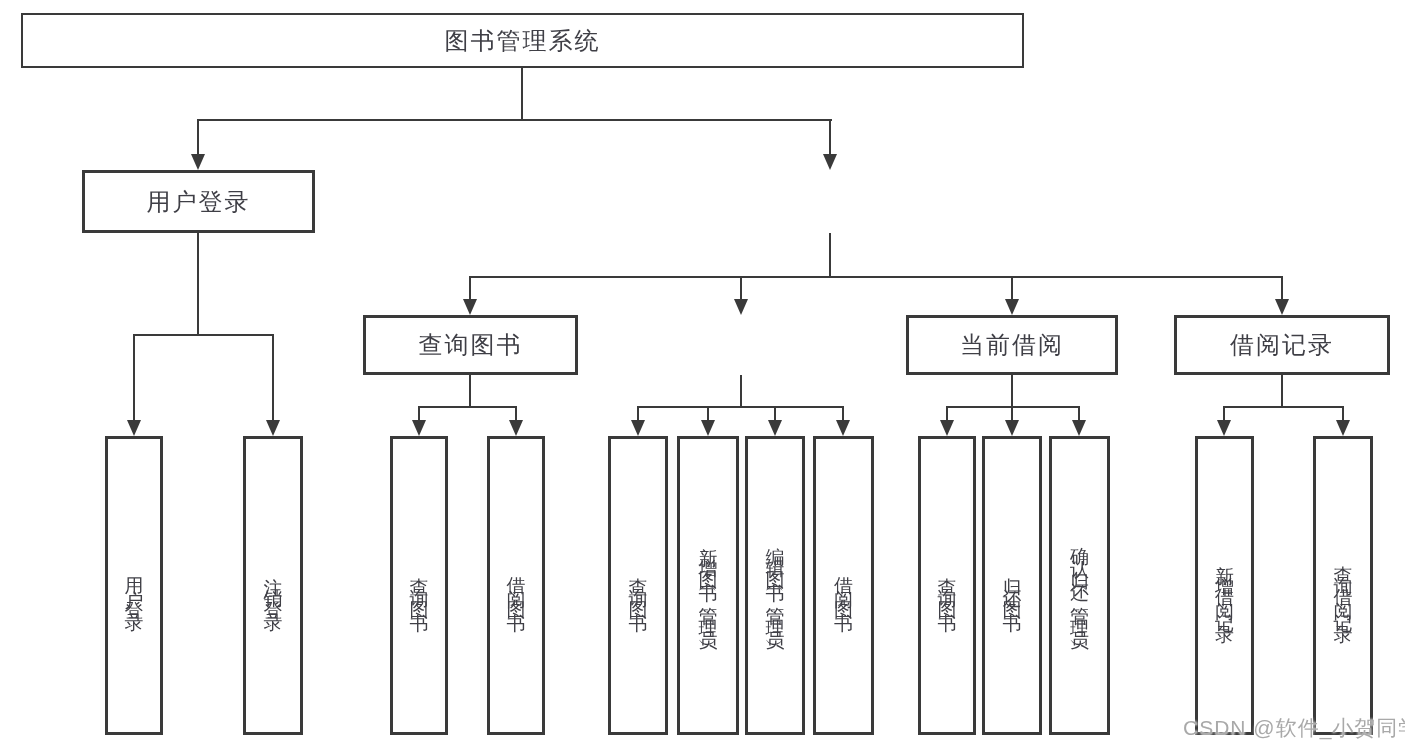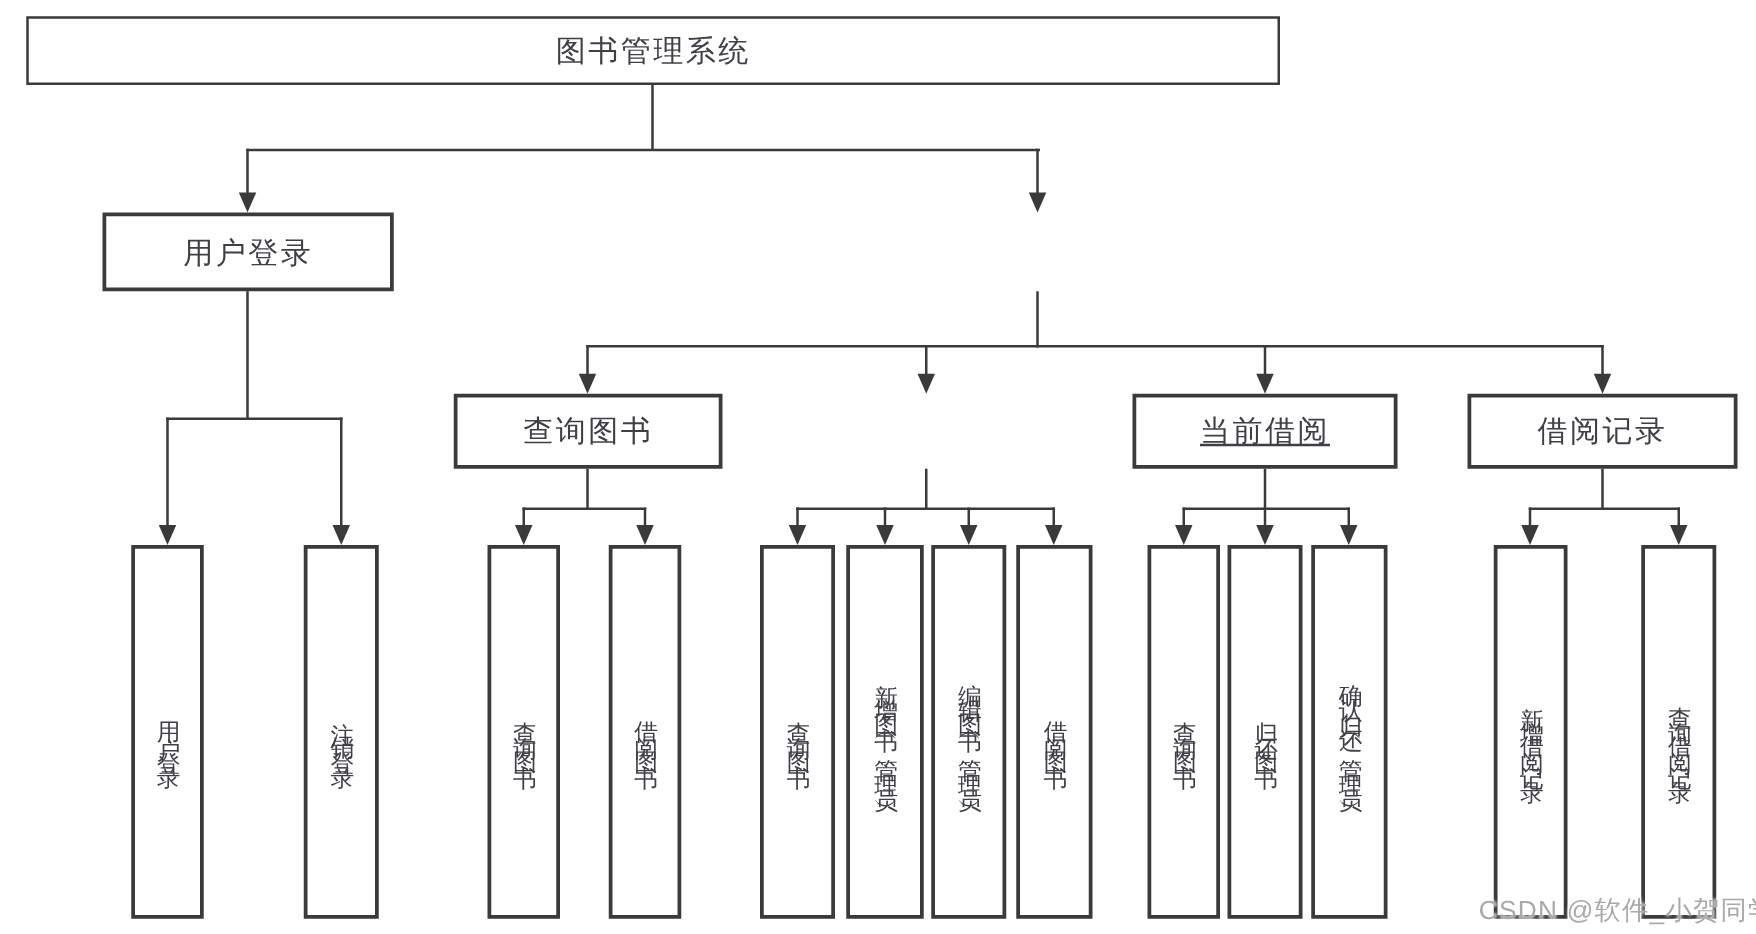--- a/index.html
+++ b/index.html
@@ -60,21 +60,21 @@
     <span class="hlabel">图书管理系统</span>
   </div>
 
   <div class="box" style="left:82px;top:170px;width:233px;height:63px;">
     <span class="hlabel">用户登录</span>
   </div>
 
   <div class="box" style="left:363px;top:315px;width:215px;height:60px;">
     <span class="hlabel">查询图书</span>
   </div>
-  <div class="box" style="left:906px;top:315px;width:212px;height:60px;text-decoration:underline;">
+  <div class="box" style="left:906px;top:315px;width:212px;height:60px;">
     <span class="hlabel">当前借阅</span>
   </div>
   <div class="box" style="left:1174px;top:315px;width:216px;height:60px;">
     <span class="hlabel">借阅记录</span>
   </div>
 
   <div class="box" style="left:105px;top:436px;width:58px;height:299px;">
     <span class="vlabel">用户登录</span>
   </div>
   <div class="box" style="left:243px;top:436px;width:60px;height:299px;">

